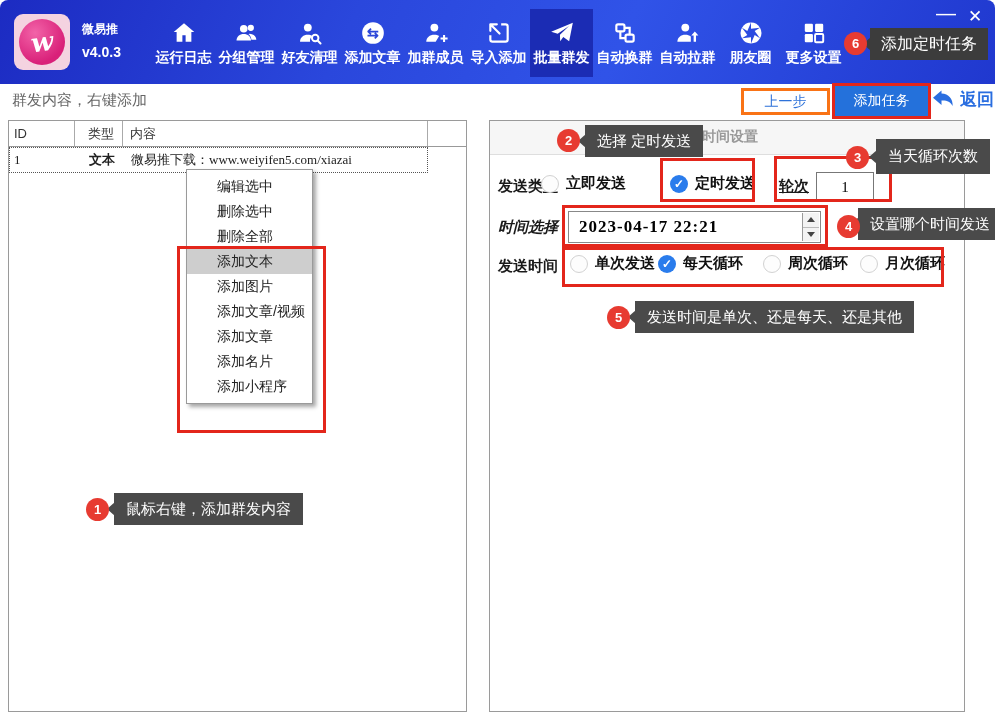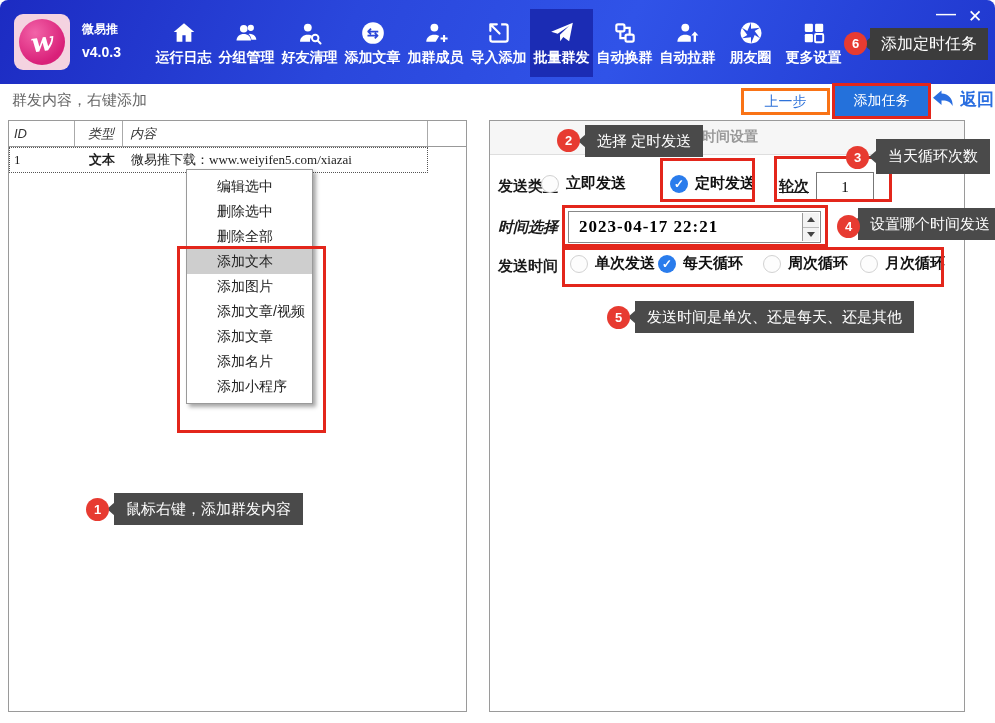--- a/index.html
+++ b/index.html
@@ -51,21 +51,21 @@
   .btn-return{position:absolute;left:930px;top:87px;display:flex;align-items:center;gap:4px;
     color:#2a6ee0;font-size:17px;font-weight:bold;cursor:pointer;}
   .btn-return svg{width:26px;height:24px;}
 
   
   .panel{position:absolute;background:#fff;border:1px solid #9a9a9a;box-sizing:border-box;}
   #left-panel{left:8px;top:120px;width:459px;height:592px;}
   #right-panel{left:489px;top:120px;width:476px;height:592px;overflow:visible;}
 
   
-  .tbl-header{display:flex;height:25px;border-bottom:1px solid #999;font-size:13px;color:#333;align-items:center;font-style:italic;}
+  .tbl-header{display:flex;height:25px;border-bottom:1px solid #999;font-size:13px;color:#333;align-items:center;}
   .tbl-header .c{height:100%;display:flex;align-items:center;box-sizing:border-box;border-right:1px solid #aaa;}
   .col-id{width:66px;padding-left:5px;}
   .col-type{width:48px;padding-left:13px;}
   .col-content{width:305px;padding-left:7px;}
   .col-sp{flex:1;border-right:none !important;}
   .tbl-row{display:flex;height:26px;align-items:center;font-size:13px;width:419px;
     border:1px dotted #555;box-sizing:border-box;margin:0;cursor:pointer;
     font-family:"Liberation Serif",serif;}
   .tbl-row .c{box-sizing:border-box;}
   .row-id{width:66px;padding-left:4px;}

